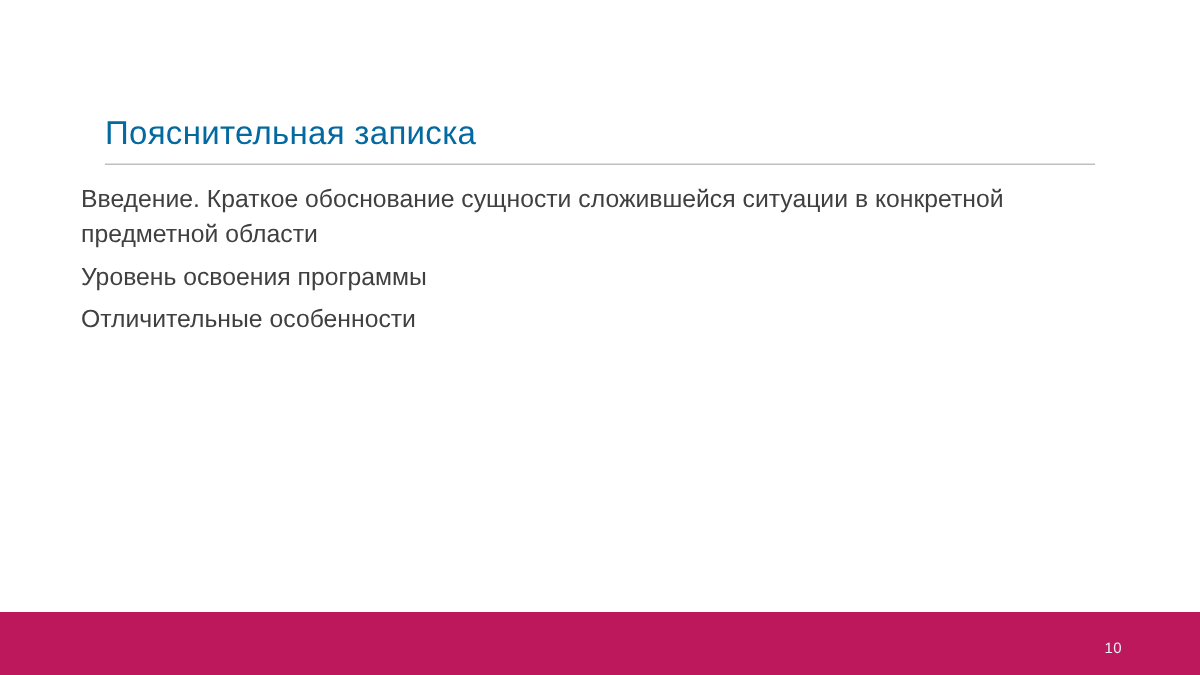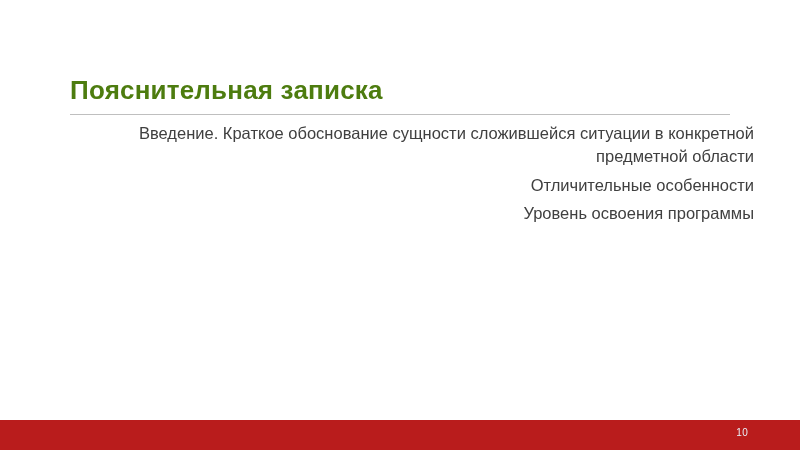--- a/index.html
+++ b/index.html
@@ -21,23 +21,23 @@
     background: #ffffff;
     box-sizing: border-box;
   }
   .title-block {
     position: absolute;
     left: 70px;
     top: 76px;
     width: 660px;
   }
   .slide-title {
-    font-size: 26px;
-    color: #4d7c0f;
-    font-weight: bold;
+    font-size: 22px;
+    color: #0369a1;
+    font-weight: normal;
     letter-spacing: 0.2px;
     line-height: 1.15;
     margin: 0;
     padding-bottom: 8px;
   }
   .title-rule {
     height: 1px;
     background: #bfbfbf;
     width: 100%;
   }
@@ -46,32 +46,31 @@
     left: 54px;
     top: 122px;
     width: 700px;
   }
   .body-line {
     font-size: 16.5px;
     color: #404040;
     line-height: 1.42;
     margin: 0 0 5px 0;
     font-weight: normal;
-    text-align: right;
   }
   .body-line.wrap {
     margin-bottom: 5px;
   }
   .footer-bar {
     position: absolute;
     left: 0;
     bottom: 0;
     width: 800px;
-    height: 30px;
-    background: #b91c1c;
+    height: 42px;
+    background: #be185d;
   }
   .slide-number {
     position: absolute;
     right: 52px;
     bottom: 12px;
     font-size: 10px;
     color: #e8f1f8;
     letter-spacing: 0.3px;
   }
 </style>
@@ -80,21 +79,21 @@
 
 <div class="slide">
 
   <div class="title-block">
     <h1 class="slide-title">Пояснительная записка</h1>
     <div class="title-rule"></div>
   </div>
 
   <div class="body-block">
     <p class="body-line wrap">Введение. Краткое обоснование сущности сложившейся ситуации в конкретной предметной области</p>
+    <p class="body-line">Уровень освоения программы</p>
     <p class="body-line">Отличительные особенности</p>
-    <p class="body-line">Уровень освоения программы</p>
   </div>
 
   <div class="footer-bar">
     <span class="slide-number">10</span>
   </div>
 
 </div>
 
 </body></html>

